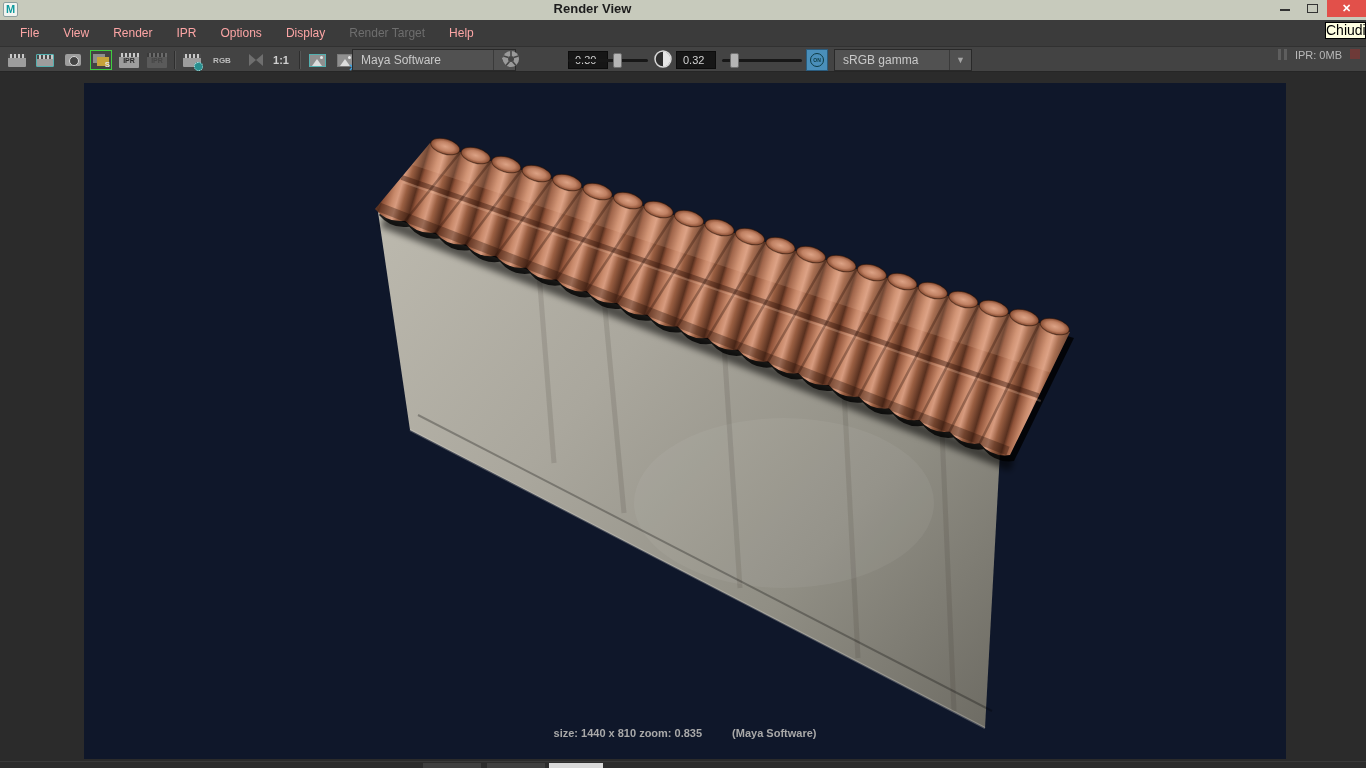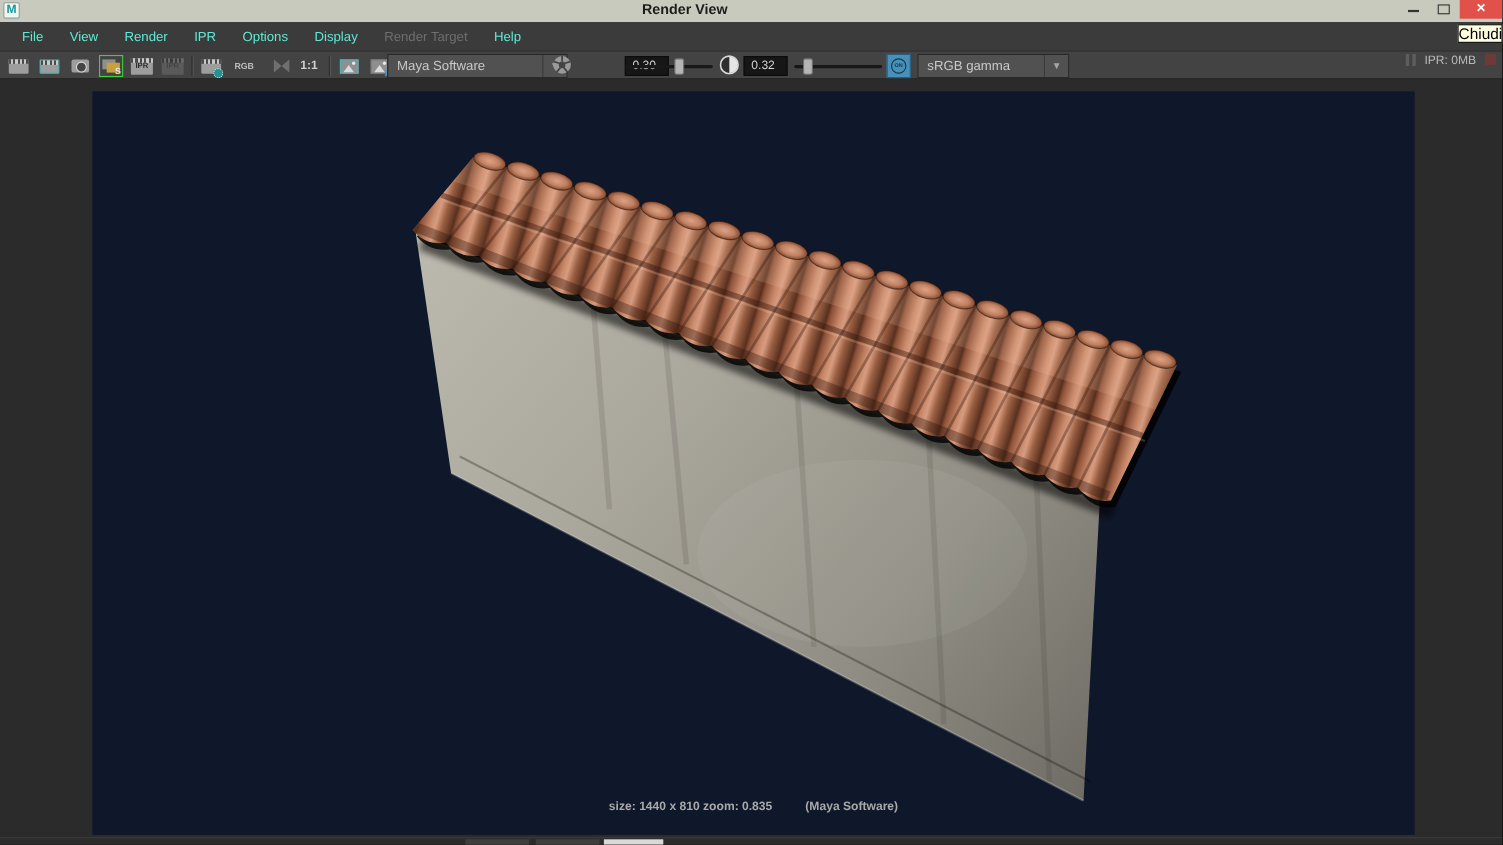--- a/index.html
+++ b/index.html
@@ -2,32 +2,32 @@
 <html><head>
 <meta charset="utf-8">
 <style>
   * { margin:0; padding:0; box-sizing:border-box; }
   html,body { width:1366px; height:768px; background:#000; font-family:"Liberation Sans", sans-serif; }
   #app { position:relative; width:1366px; height:768px; overflow:hidden; background:#2b2b2b; }
 
   
   #titlebar { position:absolute; left:0; top:0; width:1366px; height:20px; background:#c7cabc; }
   #app-icon { position:absolute; left:3px; top:2px; width:15px; height:15px; background:#f2f4f0; border:1px solid #8ea0a0; border-radius:2px; color:#0f9a9e; font-weight:bold; font-size:11px; line-height:13px; text-align:center; }
-  #window-title { position:absolute; left:0; top:1px; width:1185px; text-align:center; font-size:13px; font-weight:bold; color:#1c1c1c;margin-left:30px; }
+  #window-title { position:absolute; left:0; top:1px; width:1185px; text-align:center; font-size:13px; font-weight:bold; color:#1c1c1c; }
   .winbtn { position:absolute; top:0; height:17px; }
   #btn-min { left:1274px; width:22px; }
   #btn-min .dash { position:absolute; left:6px; top:9px; width:10px; height:2px; background:#333; }
   #btn-max { left:1302px; width:22px; }
   #btn-max .box { position:absolute; left:5px; top:4px; width:11px; height:9px; border:1px solid #333; }
   #btn-close { left:1327px; width:39px; background:#e2504a; color:#fff; font-size:11px; font-weight:bold; text-align:center; line-height:16px; }
   #tooltip { position:absolute; left:1325px; top:22px; width:41px; height:17px; background:#ffffe1; border:1px solid #000; color:#000; font-size:14px; line-height:15px; text-align:center; z-index:60; }
 
   
   #menubar { position:absolute; left:0; top:20px; width:1366px; height:26px; background:#3b3b3b; display:flex; align-items:center; padding-left:8px; }
-  .menu-item { font-size:12px; color:#5eead4; padding:0 12px; line-height:26px; }
+  .menu-item { font-size:12px; color:#fca5a5; padding:0 12px; line-height:26px; }
   .menu-item.disabled { color:#6e6e6e; }
 
   
   #toolbar { position:absolute; left:0; top:46px; width:1366px; height:26px; background:#434343; border-top:1px solid #313131; border-bottom:1px solid #262626; }
   #tool-icons { position:absolute; left:6px; top:2px; height:22px; display:flex; align-items:center; gap:6px; }
   .tbtn { width:22px; height:20px; position:relative; display:flex; align-items:center; justify-content:center; }
   .film { width:18px; height:13px; background:#9d9d9d; border-radius:1px; position:relative; }
   .film:before { content:""; position:absolute; left:0; top:0; width:100%; height:4px;
      background:repeating-linear-gradient(90deg,#4a4a4a 0 2px,#c9c9c9 2px 4px); }
   .teal-frame { border:1px solid #53b0b0; padding:1px; }

